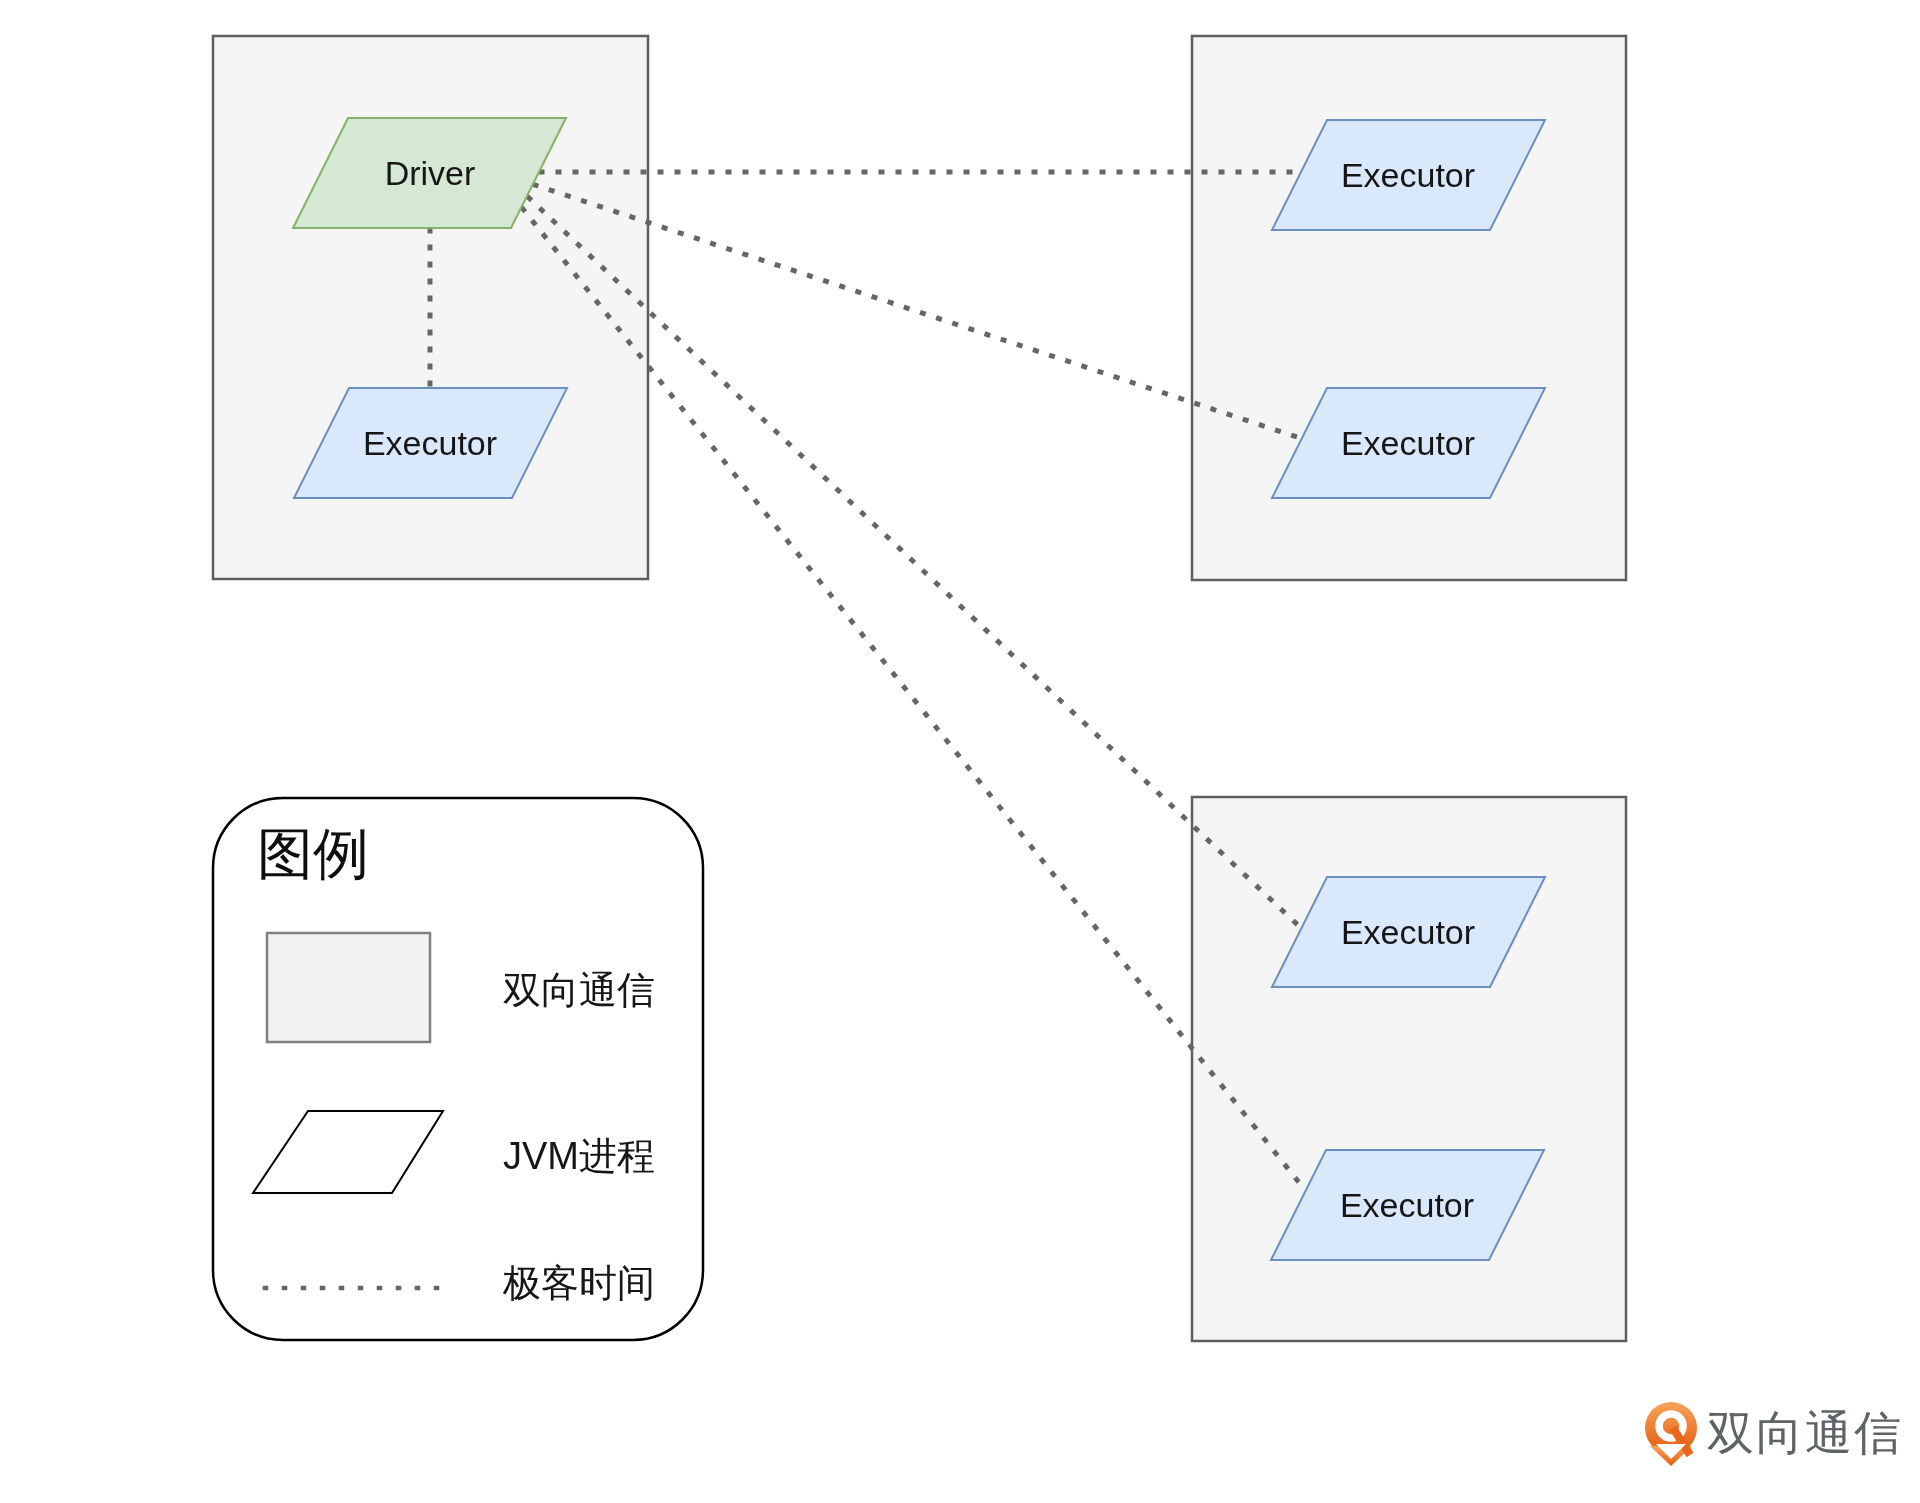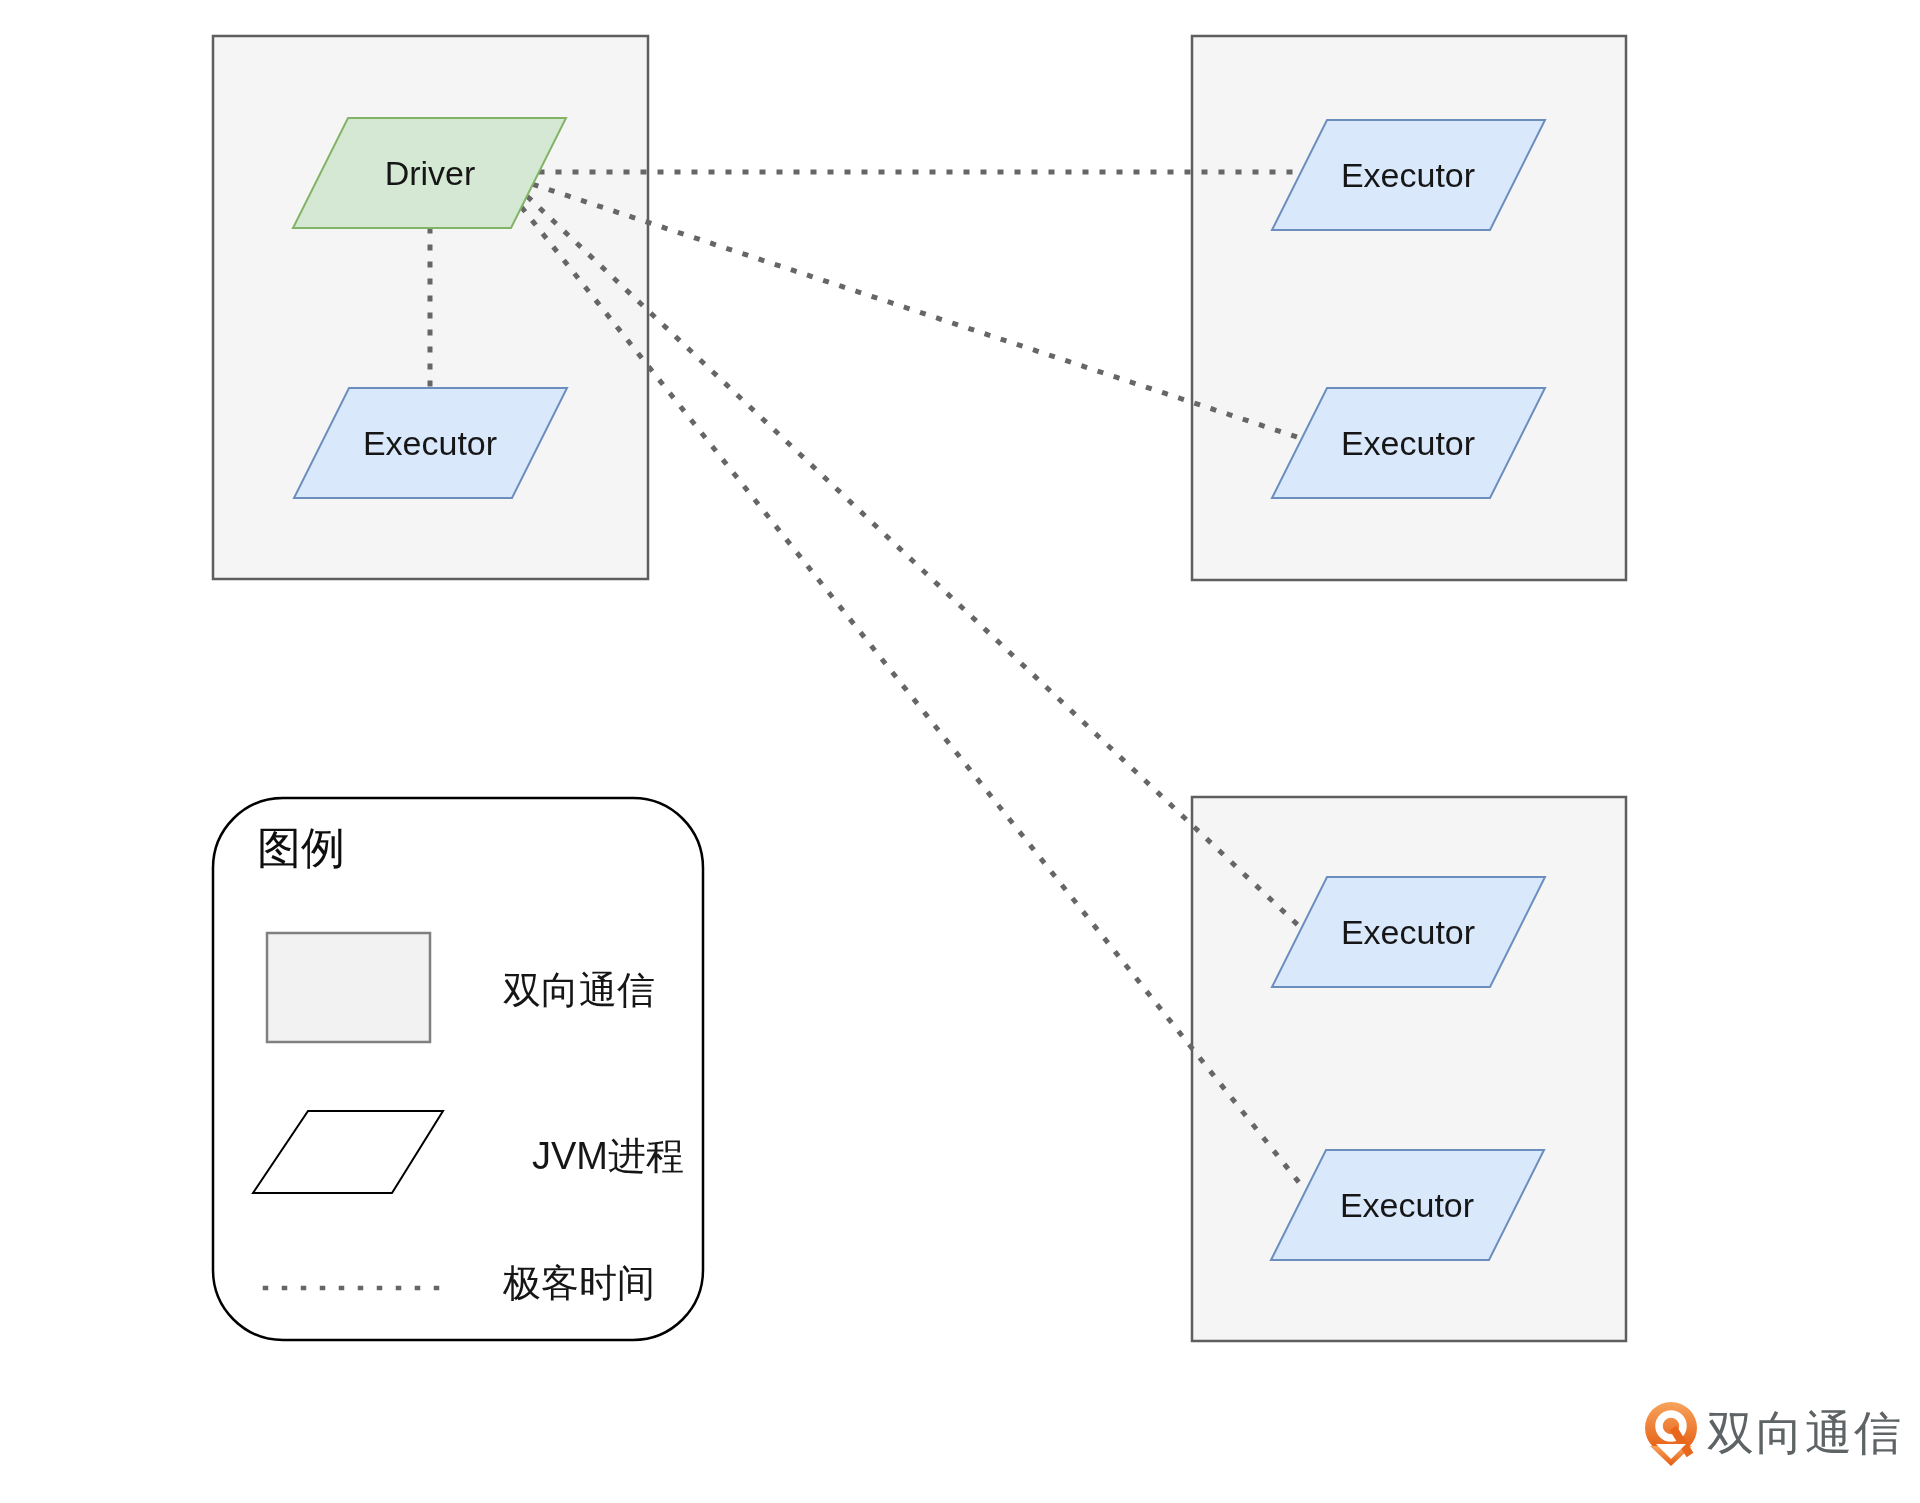--- a/index.html
+++ b/index.html
@@ -26,21 +26,21 @@
     white-space: nowrap;
     line-height: 1;
   }
   .node-label {
     font-size: 34px;
     color: #161616;
   }
   .legend-title {
     position: absolute;
     transform: none;
-    font-size: 44px;
+    font-size: 56px;
     font-weight: 500;
     color: #0e0e0e;
     white-space: nowrap;
     line-height: 1;
   }
   .legend-item-label {
     font-size: 38px;
     color: #161616;
   }
   .brand-text {
@@ -101,18 +101,18 @@
 
   <div class="label node-label" style="left:430px; top:173px;">Driver</div>
   <div class="label node-label" style="left:430px; top:443px;">Executor</div>
   <div class="label node-label" style="left:1408px; top:175px;">Executor</div>
   <div class="label node-label" style="left:1408px; top:443px;">Executor</div>
   <div class="label node-label" style="left:1408px; top:932px;">Executor</div>
   <div class="label node-label" style="left:1407px; top:1205px;">Executor</div>
 
   <div class="legend-title" style="left:257px; top:826px;">图例</div>
   <div class="label legend-item-label" style="left:503px; top:990px; transform:translate(0,-50%);">双向通信</div>
-  <div class="label legend-item-label" style="left:532px; top:1156px; transform:translate(0,-50%);">JVM进程</div>
+  <div class="label legend-item-label" style="left:503px; top:1156px; transform:translate(0,-50%);">JVM进程</div>
   <div class="label legend-item-label" style="left:503px; top:1283px; transform:translate(0,-50%);">极客时间</div>
 
   <div class="brand-text" style="left:1707px; top:1432px;">双向通信</div>
 
 </div>
 
 </body></html>

